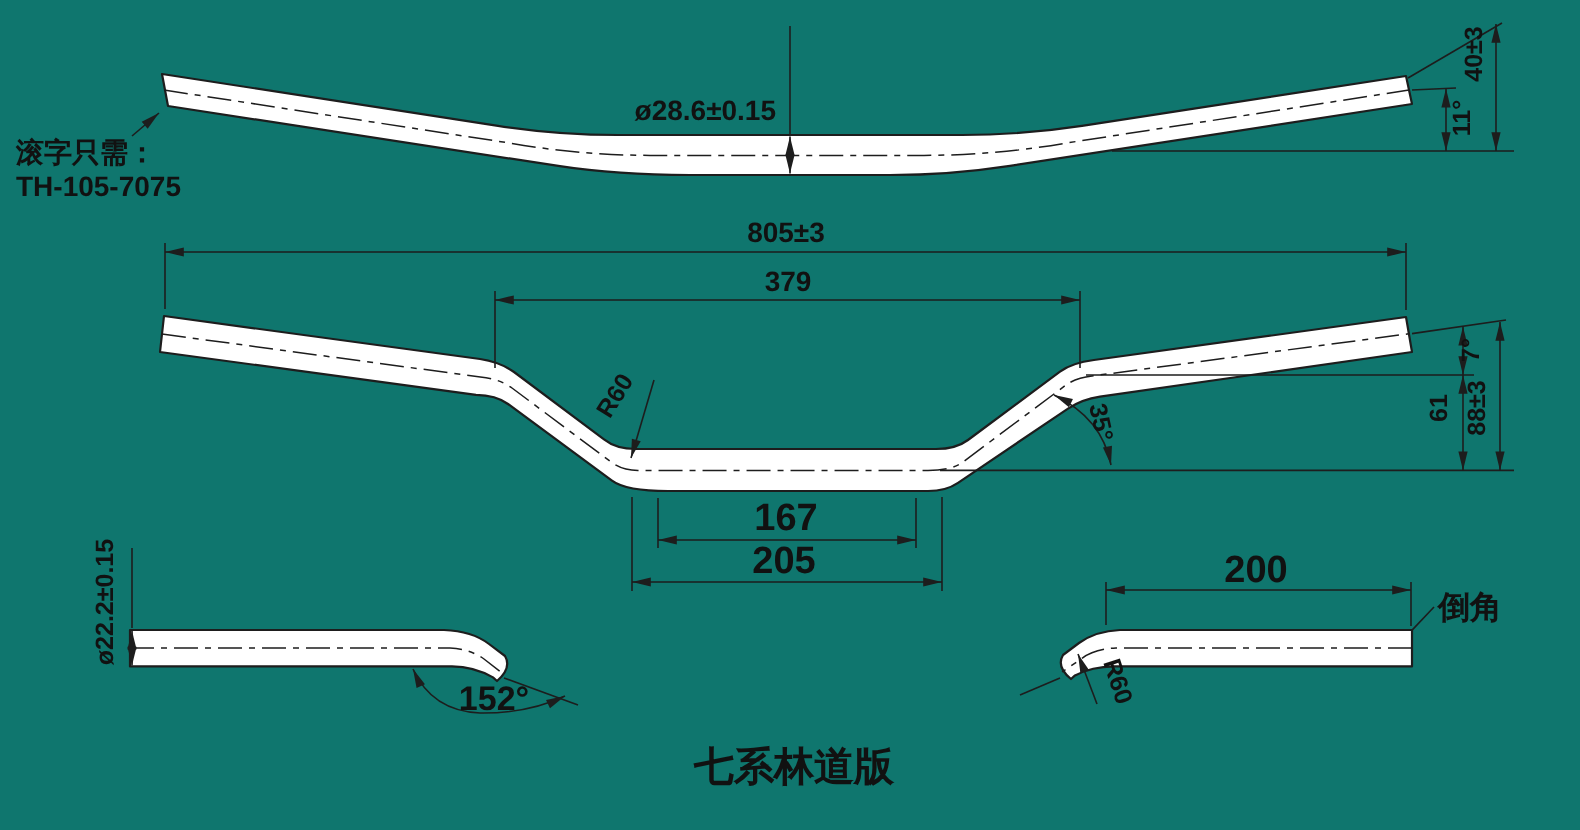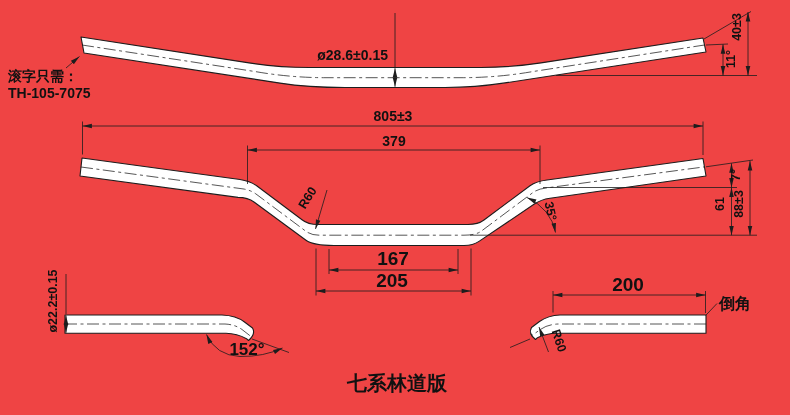--- a/index.html
+++ b/index.html
@@ -1,16 +1,16 @@
 <!DOCTYPE html>
 <html><head>
 <meta charset="utf-8">
 <style>
   html,body{margin:0;padding:0;background:#fff;}
-  .canvas{position:relative;width:790px;height:415px;background:#ef4444;overflow:hidden;text-decoration:underline;}
+  .canvas{position:relative;width:790px;height:415px;background:#0f766e;overflow:hidden;text-decoration:underline;}
   svg{display:block;}
   .o{fill:#ffffff;stroke:#1d1d1d;stroke-width:1.1;stroke-linejoin:round;}
   .c{fill:none;stroke:#1d1d1d;stroke-width:0.75;stroke-dasharray:12 3.5 3 3.5;}
   .d{fill:none;stroke:#1d1d1d;stroke-width:0.8;}
   .x{fill:none;stroke:#1d1d1d;stroke-width:0.8;}
   text{fill:#111;}
   .dim{font:700 14px "Liberation Sans","DejaVu Sans",sans-serif;}
   .dimlg{font:700 19px "Liberation Sans","DejaVu Sans",sans-serif;}
   .dimmd{font:700 17px "Liberation Sans","DejaVu Sans",sans-serif;}
   .dimsm{font:700 12.5px "Liberation Sans","DejaVu Sans",sans-serif;}

